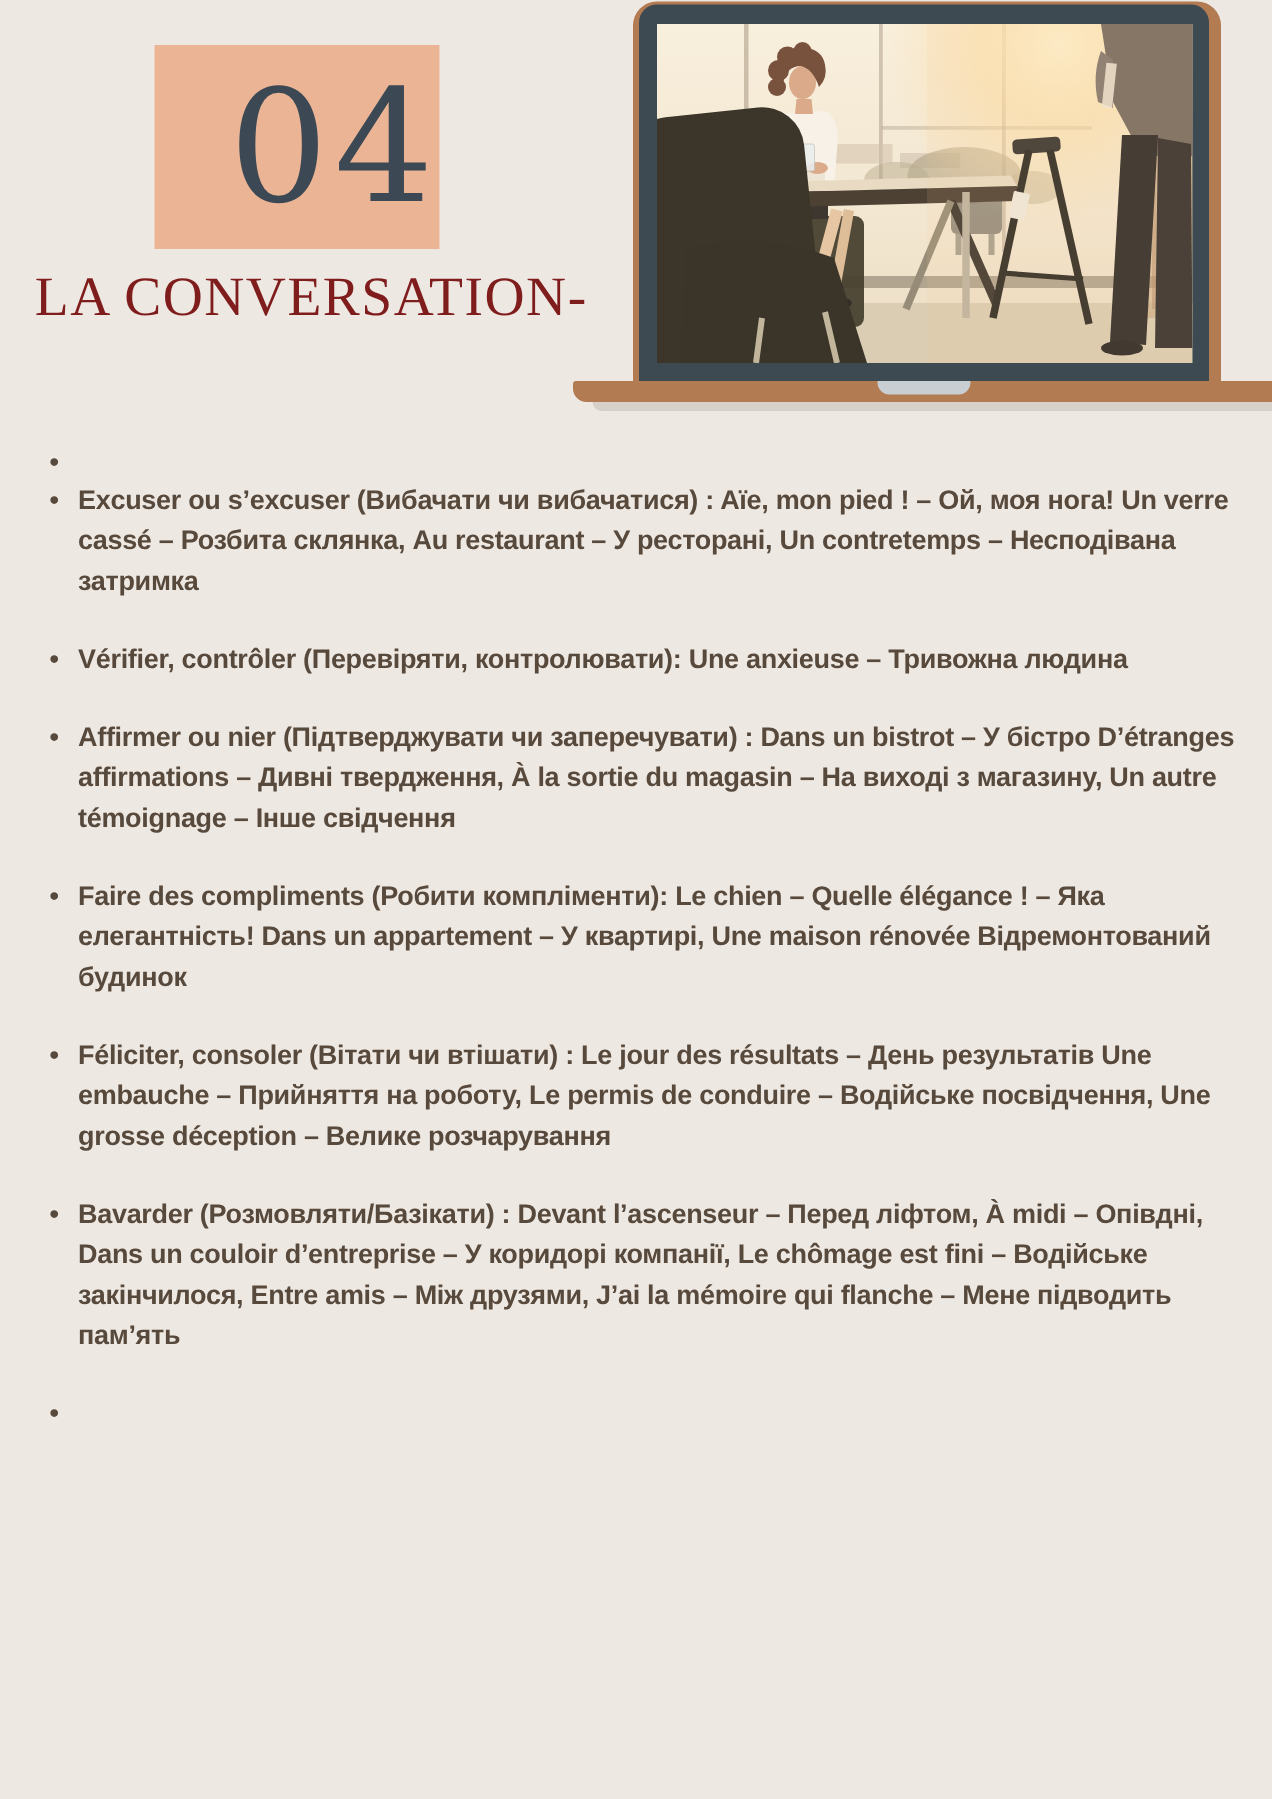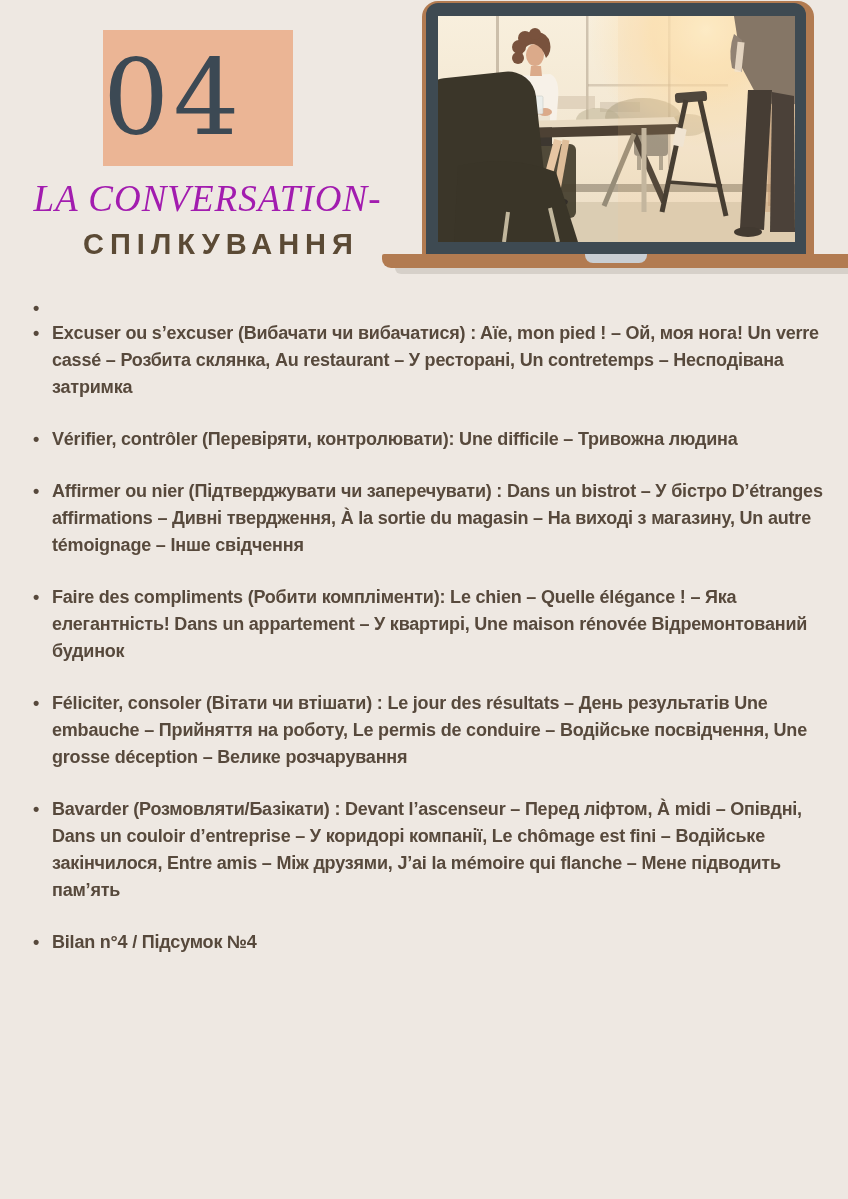--- a/index.html
+++ b/index.html
@@ -6,30 +6,30 @@
   html,body { background:#EEE8E2; }
   .page {
     position:relative; width:848px; height:1199px;
     background:#EEE8E2; overflow:hidden;
     font-family:"Liberation Sans", sans-serif;
   }
 
   
   .num-box {
     position:absolute; left:103px; top:30px; width:190px; height:136px;
-    background:#EBB595; display:flex; align-items:center; justify-content:flex-start;
+    background:#EBB595; display:flex; align-items:center; justify-content:flex-end;
   }
   .num {
     font-family:"DejaVu Serif", serif; font-weight:400;
     font-size:104px; line-height:1; letter-spacing:4px; color:#3C4954;
   }
   .title-fr {
     position:absolute; left:0; top:177px; width:415px; text-align:center;
     font-family:"Liberation Serif", serif; font-weight:400;
-    font-size:37px; letter-spacing:1px; color:#a21caf; white-space:nowrap;font-style:italic;
+    font-size:37px; letter-spacing:1px; color:#7f1d1d; white-space:nowrap;
   }
   .title-uk {
     position:absolute; left:0; top:228px; width:442px; text-align:center;
     font-weight:700; font-size:29px; letter-spacing:6px; color:#5B4A35; white-space:nowrap;
   }
 
   
   .laptop-back {
     position:absolute; left:422px; top:1px; width:392px; height:253px;
     background:#B27B51; border-radius:16px 16px 0 0;
@@ -72,21 +72,20 @@
 </head>
 <body>
 
 <div class="page">
 
   <div class="num-box">
     <span class="num">04</span>
   </div>
 
   <div class="title-fr">LA CONVERSATION-</div>
-  <div class="title-uk">СПІЛКУВАННЯ</div>
 
   <div>
     <div class="laptop-back"></div>
     <div class="laptop-screen">
       <svg class="photo" viewBox="0 0 357 226" aria-hidden="true">
         <defs>
           <linearGradient id="bgGrad" x1="0" y1="0" x2="0" y2="1">
             <stop offset="0" stop-color="#F9F1E1"></stop>
             <stop offset="0.6" stop-color="#F3E8D3"></stop>
             <stop offset="1" stop-color="#EADCC4"></stop>
@@ -179,21 +178,21 @@
       </svg>
     </div>
     <div class="laptop-base"></div>
     <div class="laptop-notch"></div>
     <div class="laptop-shadow"></div>
   </div>
 
   <ul class="topics">
     <li><span class="bullet">•</span></li>
     <li><span class="bullet">•</span><span>Excuser ou s’excuser (Вибачати чи вибачатися) : Aïe, mon pied ! – Ой, моя нога! Un verre cassé – Розбита склянка, Au restaurant – У ресторані, Un contretemps – Несподівана затримка</span></li>
-    <li><span class="bullet">•</span><span>Vérifier, contrôler (Перевіряти, контролювати): Une difficile – Тривожна людина</span></li>
+    <li><span class="bullet">•</span><span>Vérifier, contrôler (Перевіряти, контролювати): Une anxieuse – Тривожна людина</span></li>
     <li><span class="bullet">•</span><span>Affirmer ou nier (Підтверджувати чи заперечувати) : Dans un bistrot – У бістро D’étranges affirmations – Дивні твердження, À la sortie du magasin – На виході з магазину, Un autre témoignage – Інше свідчення</span></li>
     <li><span class="bullet">•</span><span>Faire des compliments (Робити компліменти): Le chien – Quelle élégance ! – Яка елегантність! Dans un appartement – У квартирі, Une maison rénovée Відремонтований будинок</span></li>
     <li><span class="bullet">•</span><span>Féliciter, consoler (Вітати чи втішати) : Le jour des résultats – День результатів Une embauche – Прийняття на роботу, Le permis de conduire – Водійське посвідчення, Une grosse déception – Велике розчарування</span></li>
     <li><span class="bullet">•</span><span>Bavarder (Розмовляти/Базікати) : Devant l’ascenseur – Перед ліфтом, À midi – Опівдні, Dans un couloir d’entreprise – У коридорі компанії, Le chômage est fini – Водійське закінчилося, Entre amis – Між друзями, J’ai la mémoire qui flanche – Мене підводить пам’ять</span></li>
-    <li><span class="bullet">•</span><span>Bilan n°4 / Підсумок №4</span></li>
+    <li><span class="bullet">•</span></li>
   </ul>
 
 </div>
 
 </body></html>

